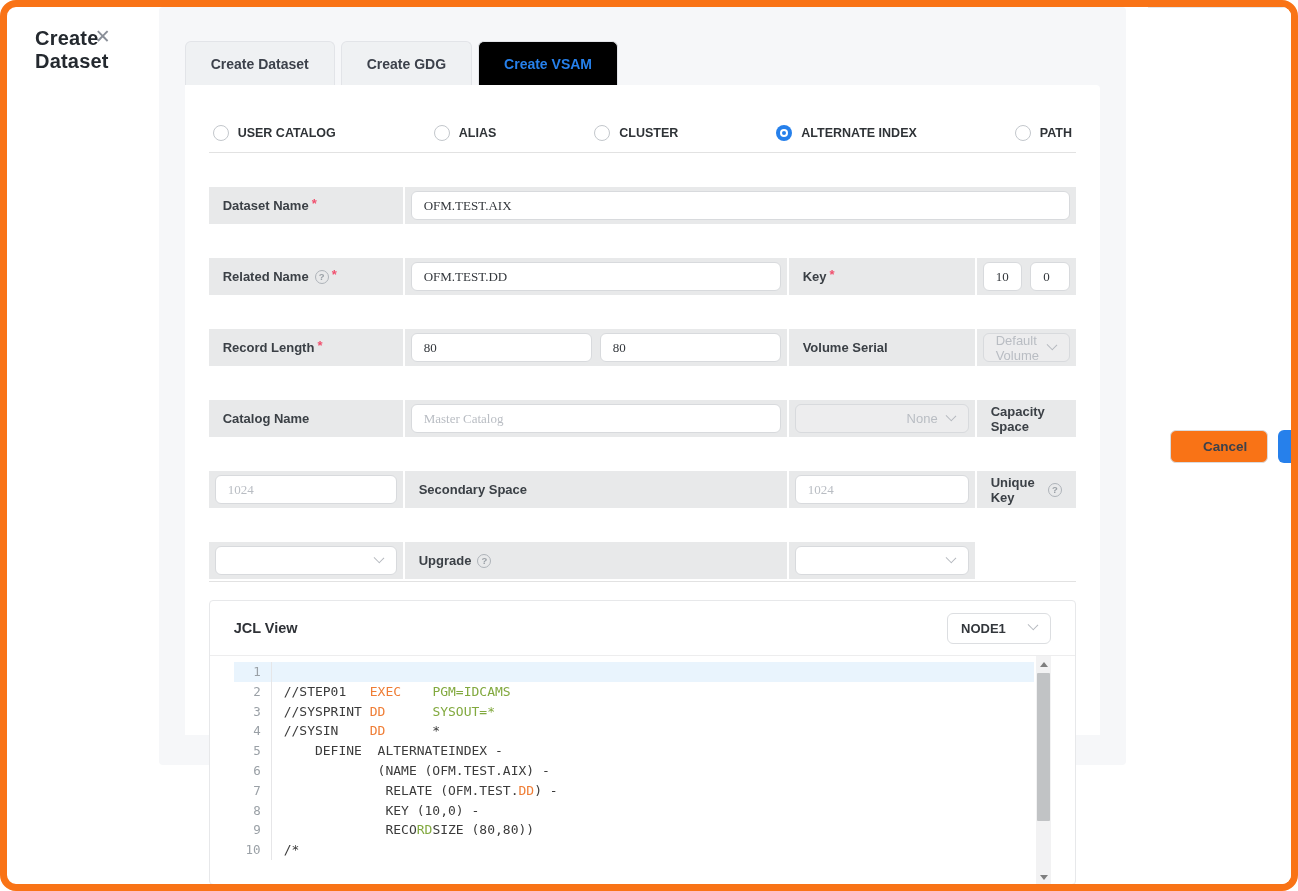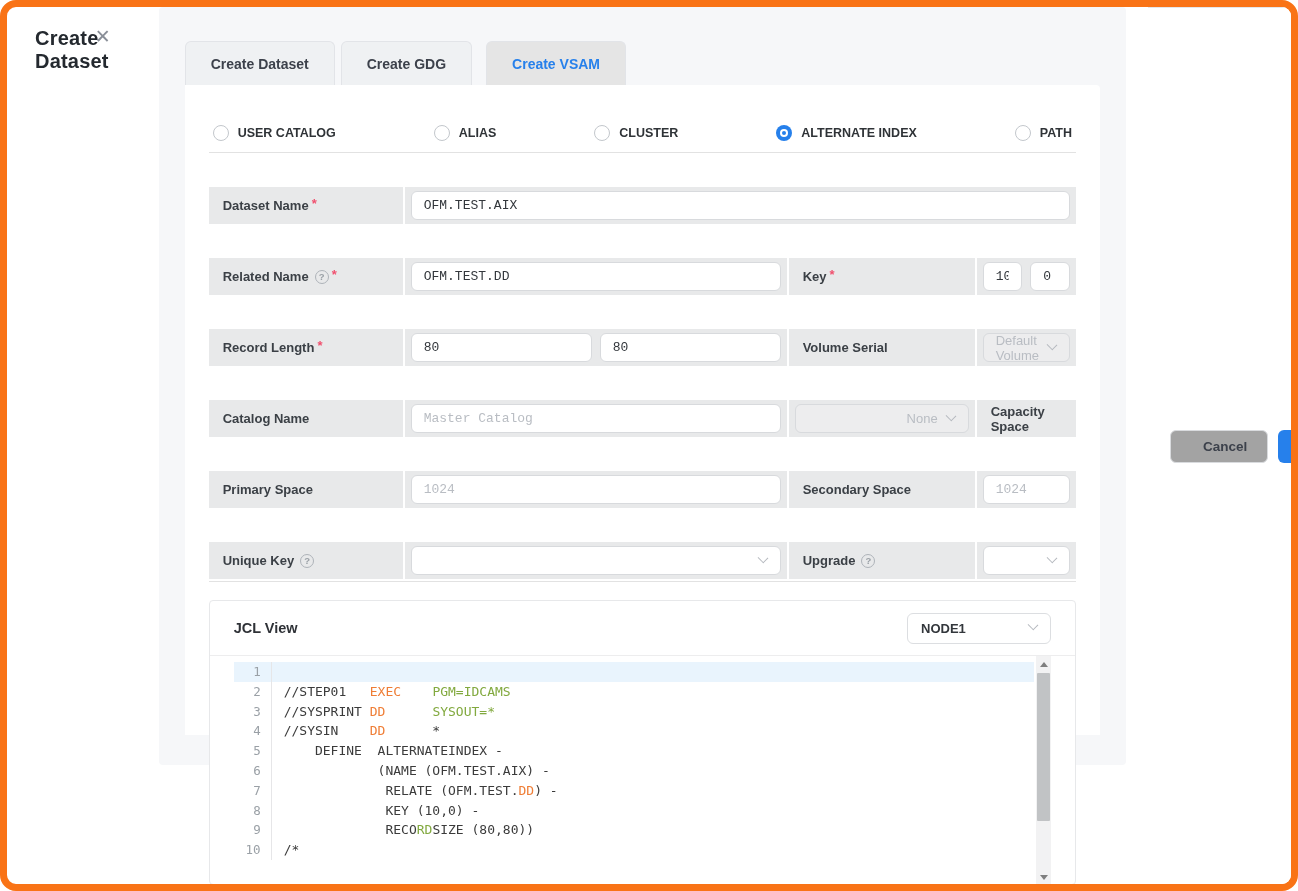--- a/index.html
+++ b/index.html
@@ -15,21 +15,21 @@
   .close { position:absolute; right:26px; top:20px; font-size:19px; color:#8a8f98; cursor:pointer; line-height:1; }
 
   
   .panel { margin:0 22px; height:758px; background:#f6f7f9; border-radius:4px; padding:34px 26px 0 26px; }
 
   
   .tabs { display:flex; gap:6px; height:44px; }
   .tab { padding:0 25px; height:44px; display:flex; align-items:center; font-size:14px; font-weight:600;
          color:#3c414b; background:#eff1f3; border:1px solid #e2e4e8; border-bottom:none;
          border-radius:6px 6px 0 0; cursor:pointer; }
-  .tab.active { background:#e5e5e5; color:var(--accent);margin-left:8px; }
+  .tab.active { background:#000000; color:var(--accent); }
 
   
   .content { background:#fff; height:650px; padding:0 24px; border-radius:0 4px 0 0; }
 
   
   .radio-row { display:flex; align-items:center; gap:34px; padding:28px 4px 0 4px; height:67px;justify-content:space-between; }
   .radio { display:flex; align-items:center; gap:9px; cursor:pointer; }
   .radio .rb { width:16px; height:16px; border-radius:50%; border:1.5px solid #c3c7cc; background:#fff;
                display:flex; align-items:center; justify-content:center; flex:none; }
   .radio.selected .rb { border:none; background:var(--accent); }
@@ -45,35 +45,35 @@
   .cell { background:#e8e9ea; height:37px; display:flex; align-items:center;margin-top:32px; }
   .cell.lbl { padding:0 14px; }
   .cell.fld { padding:4px 6px; gap:8px; }
   .cell.span3 { grid-column: span 3; }
   .flabel { font-size:13px; font-weight:600; color:#3b4046; }
   .req { color:var(--required); font-weight:700; margin-left:3px; font-size:13px; position:relative; top:-2px; }
   .help { width:14px; height:14px; border-radius:50%; border:1px solid #aeb3b9; color:#9aa0a6;
           font-size:9.5px; font-weight:700; display:inline-flex; align-items:center; justify-content:center;
           margin-left:6px; flex:none; }
   .tinput { width:100%; height:29px; border:1px solid #d8dadd; border-radius:6px; background:#fff;
-            padding:0 12px; font-size:13px; color:#33373c; font-family:Liberation Mono, monospace; outline:none; }
+            padding:0 12px; font-size:13px; color:#33373c; font-family:Liberation Serif, serif; outline:none; }
   .tinput::placeholder { color:#b9bdc3; }
   .half { flex:1 1 0; min-width:0; }
   .select { position:relative; width:100%; height:29px; border:1px solid #d8dadd; border-radius:6px;
             background:#fff; display:flex; align-items:center; padding:0 30px 0 12px; font-size:13px; color:#33373c; cursor:pointer;justify-content:flex-end; }
   .select.disabled { background:#ededee; color:#b9bdc3; cursor:default; }
   .chev { position:absolute; right:13px; top:10px; width:8px; height:8px; border-right:1.5px solid #b4b8be;
           border-bottom:1.5px solid #b4b8be; transform:rotate(45deg) scale(1,0.9); transform-origin:center; margin-top:-3px; }
 
   
   .jcl-panel { margin-top:18px; border:1px solid #e7e8ea; border-radius:4px; background:#fff; height:285px; }
   .jcl-header { height:55px; display:flex; align-items:center; justify-content:space-between;
                 padding:0 24px; border-bottom:1px solid #ededee; }
   .jcl-title { font-size:14.5px; font-weight:700; color:#2f3237; }
-  .node-select { position:relative; width:144px; height:31px; border:1px solid #dcdee1; border-radius:6px;
+  .node-select { position:relative; width:104px; height:31px; border:1px solid #dcdee1; border-radius:6px;
                  background:#fff; display:flex; align-items:center; padding:0 30px 0 13px;
                  font-size:13px; font-weight:600; color:#33373c; cursor:pointer; }
 
   .code-wrap { margin:0 24px; height:229px; position:relative; padding-top:6px; overflow:hidden; }
   .code-lines { font-family:"DejaVu Sans Mono", monospace; font-size:13px; line-height:19.8px; padding-right:17px; }
   .code-line { display:flex; }
   .code-line.hl { background:#e9f4fd; }
   .ln { width:38px; flex:none; text-align:right; padding-right:10px; color:#9aa0a6;
         border-right:1px solid #e6e6e8; font-size:12.5px; }
   .lt { white-space:pre; padding-left:12px; color:#3b3b3b; }
@@ -87,21 +87,21 @@
   .sb .arrow-up { top:0; } .sb .arrow-down { bottom:0; }
   .tri-up { width:0; height:0; border-left:4px solid transparent; border-right:4px solid transparent; border-bottom:5px solid #7f7f7f; }
   .tri-down { width:0; height:0; border-left:4px solid transparent; border-right:4px solid transparent; border-top:5px solid #7f7f7f; }
   .sb .thumb { position:absolute; left:1px; top:17px; width:13px; height:148px; background:#c1c3c5; border-radius:1px; cursor:grab; }
 
   
   .footer { flex:1; border-top:1px solid #e4e6e9; display:flex; align-items:center; justify-content:flex-end;
             gap:10px; padding:0 22px; background:#fff; }
   .btn { height:33px; border-radius:6px; font-size:13.5px; font-weight:600; display:flex; align-items:center;
          padding:0 20px; cursor:pointer; border:1px solid transparent; font-family:"Liberation Sans",sans-serif; }
-  .btn.ghost { background:#a3a3a3; border-color:#d9dbde; color:#3c414b;padding-left:32px; }
+  .btn.ghost { background:#f97316; border-color:#d9dbde; color:#3c414b;padding-left:32px; }
   .btn.primary { background:var(--accent); color:#fff; border:none; }
 </style>
 </head>
 <body>
 
 <div class="dialog">
 
   <div class="dlg-header">
     <h1>Create Dataset</h1>
     <span class="close">✕</span>
@@ -198,23 +198,20 @@
         <div class="cell fld">
           <div class="select disabled">
             <span>None</span>
             <span class="chev"></span>
           </div>
         </div>
         <div class="cell lbl">
           <span class="flabel">Capacity Space</span>
         </div>
 
-        <div class="cell lbl">
-          <span class="flabel">Primary Space</span>
-        </div>
         <div class="cell fld">
           <input class="tinput" placeholder="1024" style="">
         </div>
         <div class="cell lbl">
           <span class="flabel">Secondary Space</span>
         </div>
         <div class="cell fld">
           <input class="tinput" placeholder="1024" style="">
         </div>
 

